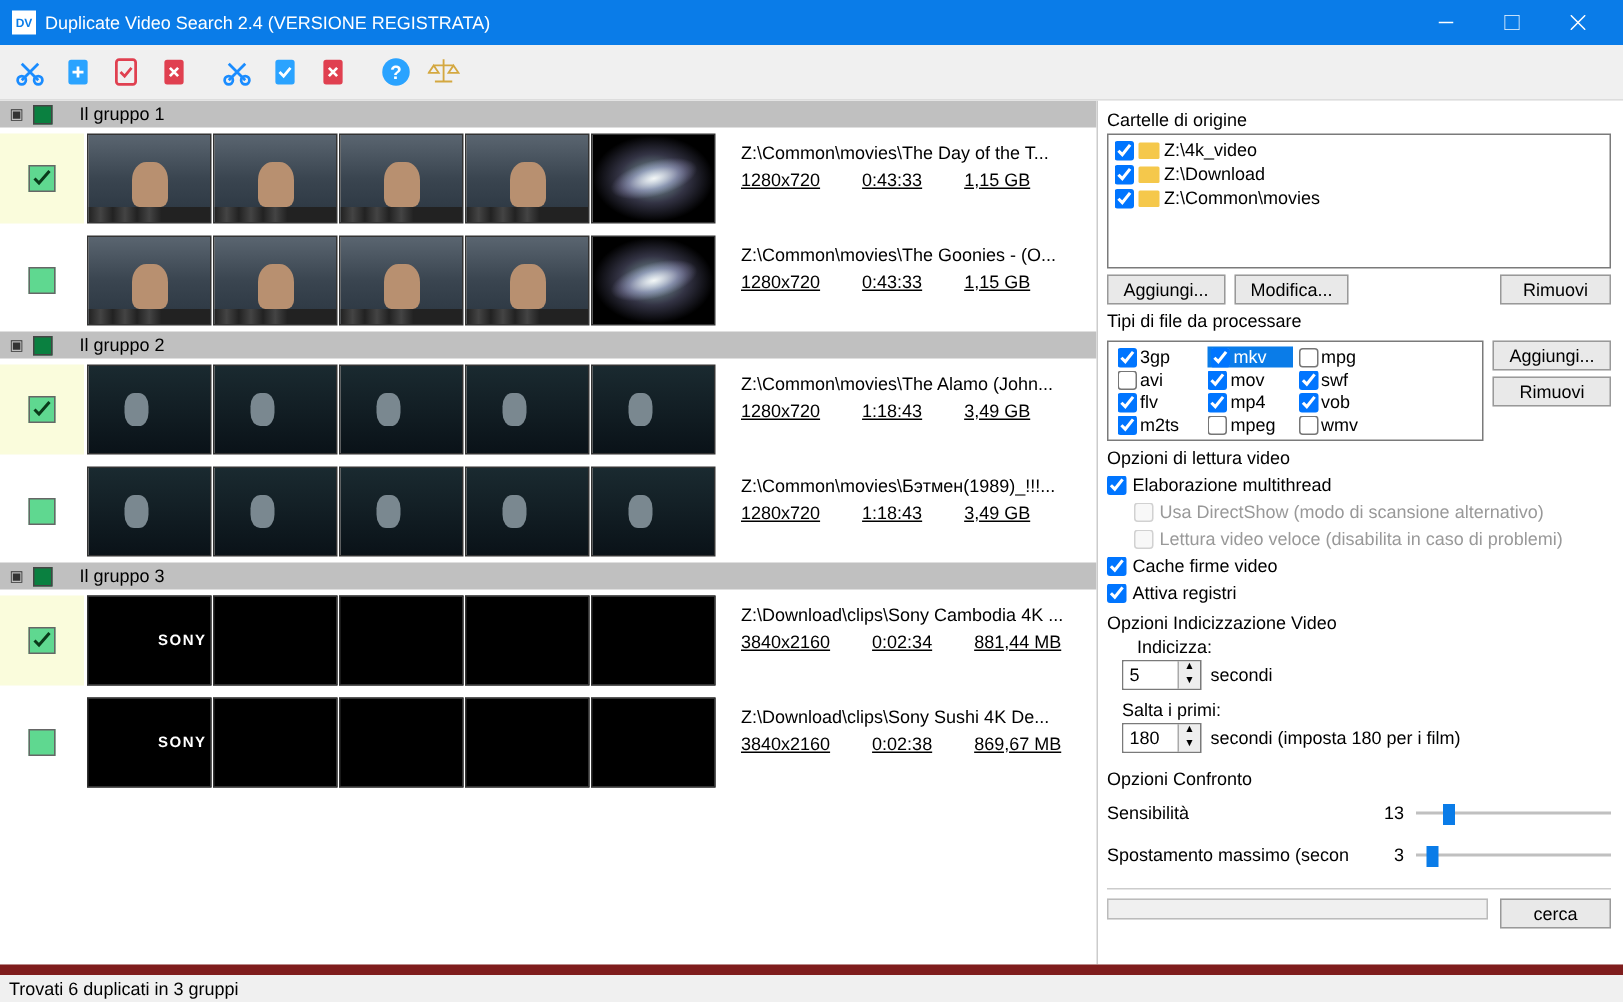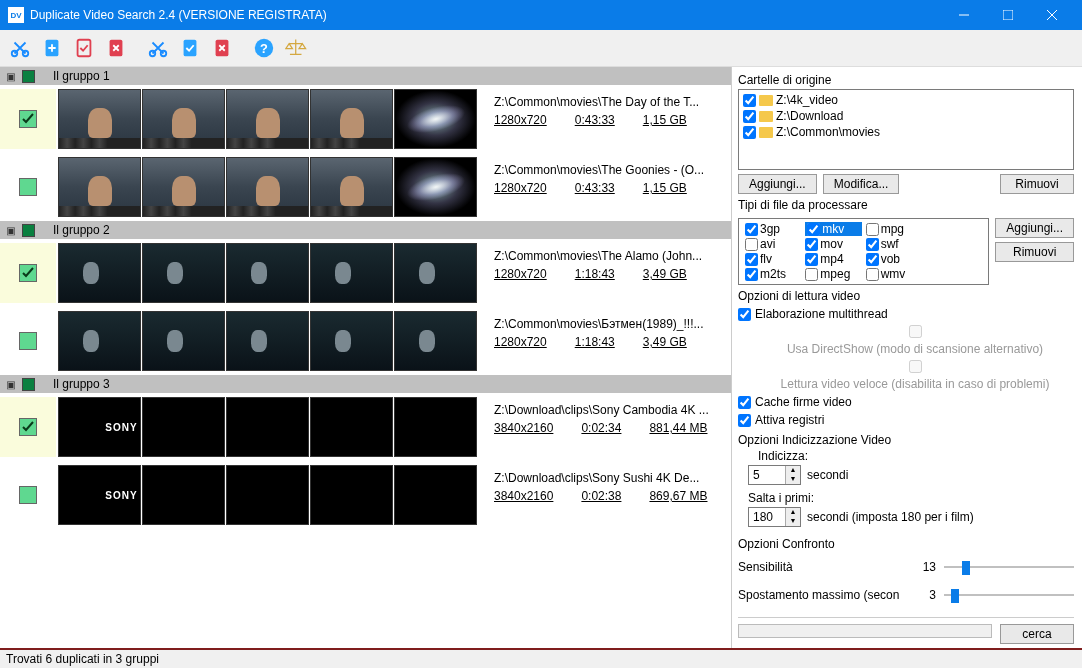--- a/index.html
+++ b/index.html
@@ -63,40 +63,40 @@
 .spacer { flex: 1; }
 
 .types-row { display: flex; gap: 6px; margin-top: 4px; }
 .types-box { flex: 1; border: 1px solid #7a7a7a; background: #fff; padding: 3px 6px; display: grid; grid-template-columns: repeat(4, 1fr); gap: 1px 4px; }
 .type-item { display: flex; align-items: center; gap: 2px; font-size: 12px; white-space: nowrap; }
 .type-item.sel { background: #0a7ce8; color: #fff; padding: 0 2px; }
 .type-item input { margin: 0; }
 .types-btns { display: flex; flex-direction: column; gap: 4px; }
 
 .opt-check { display: flex; align-items: center; gap: 4px; margin: 2px 0; }
-.opt-check.disabled { color: #999; flex-direction: column; }
+.opt-check.disabled { color: #999; }
 .opt-sub { margin-left: 18px; }
 
 .idx-row { display: flex; align-items: center; gap: 6px; margin: 2px 0 6px 10px; }
 .spin { display: flex; align-items: center; border: 1px solid #7a7a7a; }
 .spin input { width: 36px; border: none; padding: 2px 4px; font-size: 12px; text-align: left; }
 .spin-btns { display: flex; flex-direction: column; border-left: 1px solid #aaa; }
 .spin-btn { width: 14px; height: 9px; font-size: 7px; line-height: 8px; text-align: center; cursor: pointer; background: #eee; }
 
 .slider-row { display: flex; align-items: center; gap: 8px; margin: 4px 0; }
 .slider-label { width: 170px; }
 .slider-val { width: 20px; text-align: right; }
 .slider { flex: 1; height: 20px; position: relative; cursor: pointer; }
 .slider-track { position: absolute; top: 9px; left: 0; right: 0; height: 2px; background: #c0c0c0; }
 .slider-thumb { position: absolute; top: 4px; width: 8px; height: 14px; background: #0a7ce8; }
 
 .search-row { display: flex; margin-top: 8px; border-top: 1px solid #ccc; padding-top: 6px; }
 .search-bar { flex: 1; height: 14px; background: #f0f0f0; border: 1px solid #bbb; margin-right: 8px; }
 
-.statusbar { border-top: 2px solid #7f1d1d; padding: 2px 6px; font-size: 12px; background: #f0f0f0; }
+.statusbar { border-top: 7px solid #7f1d1d; padding: 2px 6px; font-size: 12px; background: #f0f0f0; }
 
 input[type=checkbox] { width: 13px; height: 13px; cursor: pointer; }
 </style>
 </head>
 <body>
 
 <div class="titlebar">
   <div class="titlebar-icon">DV</div>
   <div class="titlebar-text">Duplicate Video Search 2.4 (VERSIONE REGISTRATA)</div>
   <div class="titlebar-btns">

